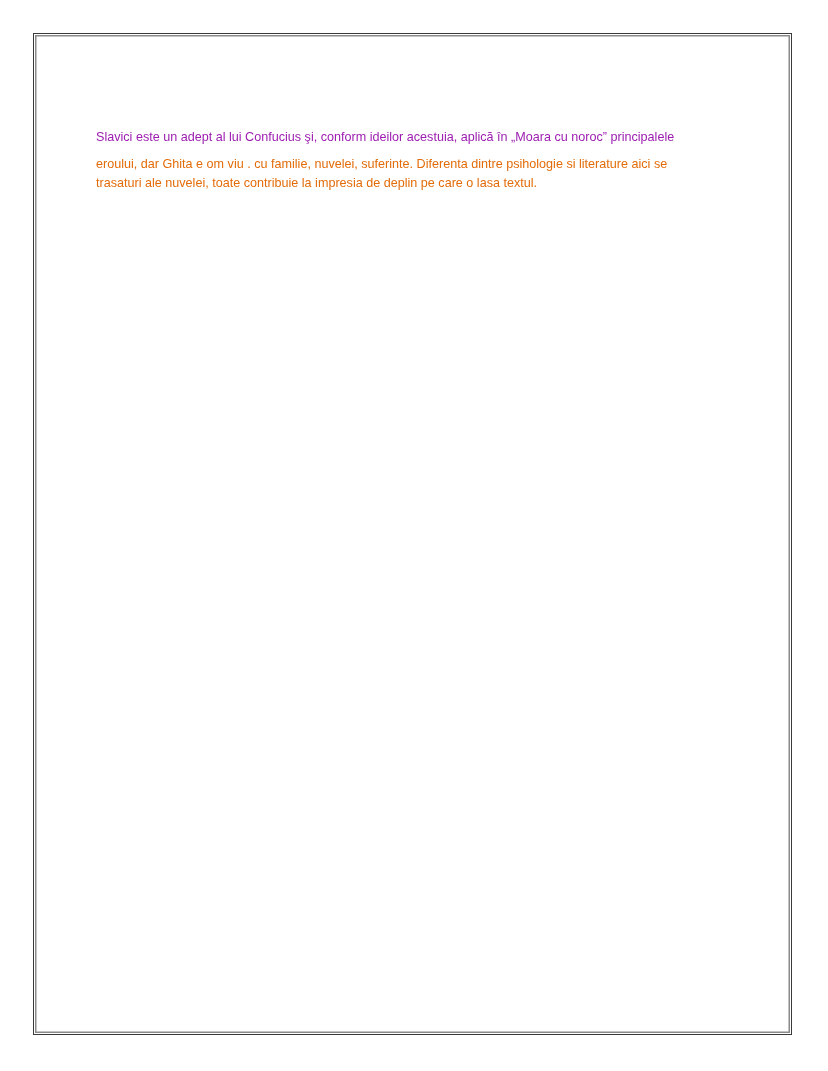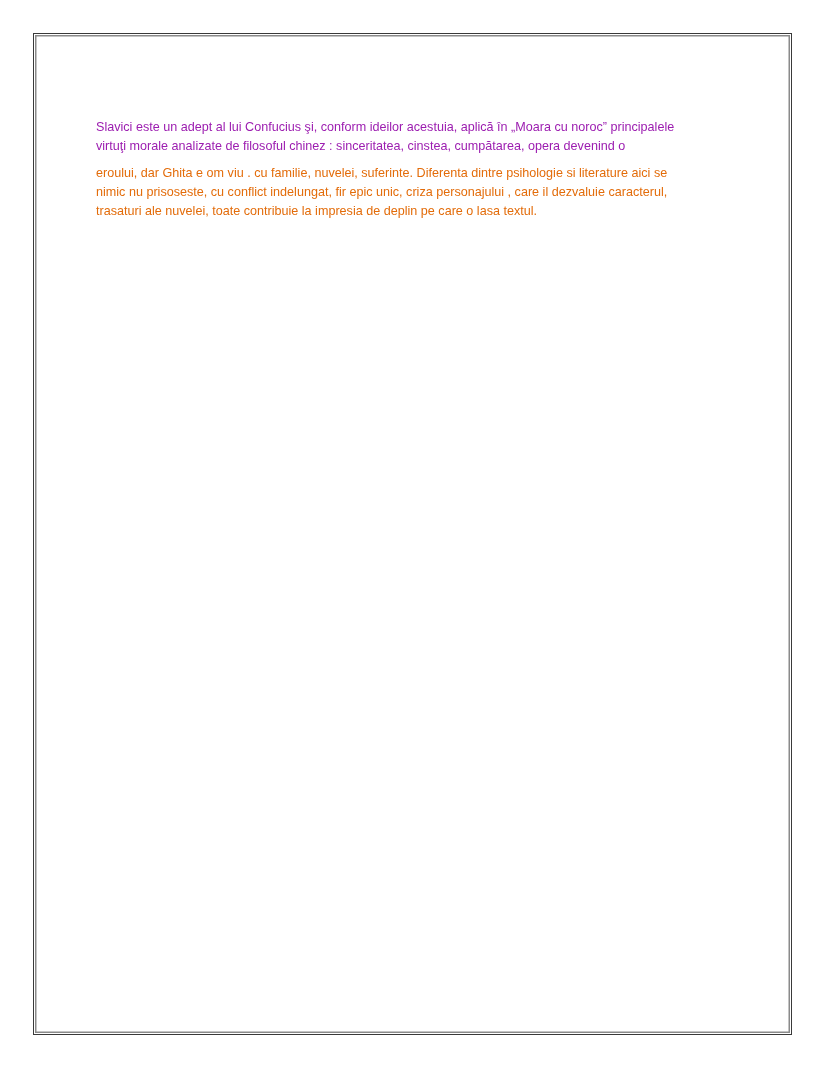--- a/index.html
+++ b/index.html
@@ -6,39 +6,37 @@
     body { width: 828px; height: 1071px; position: relative; overflow: hidden; }
     .page-border {
       position: absolute;
       left: 33px; top: 33px;
       width: 757px; height: 1000px;
       border: 1.5px solid #3a3a3a;
       box-shadow: inset 0 0 0 1px #ffffff, inset 0 0 0 2.5px #8a8a8a;
     }
     .content {
       position: absolute;
-      left: 96px; top: 118px;
+      left: 96px; top: 128px;
       width: 640px;
       font-family: "Liberation Sans", sans-serif;
       font-size: 12.6px;
       line-height: 19px;
     }
     .para { margin: 0 0 8px 0; }
     .para-quote { color: #9c1db0; }
     .para-conclusion { color: #e36c0a; }
     .line { display: block; white-space: nowrap; }
   </style>
 </head>
 <body>
 
 <div class="page-border"></div>
 
 <div class="content">
   <p class="para para-quote">
     <span class="line">Slavici este un adept al lui Confucius şi, conform ideilor acestuia, aplică în „Moara cu noroc” principalele</span>
-    <span class="line">virtuţi morale analizate de filosoful chinez : sinceritatea, cinstea, cumpătarea, opera devenind o</span>
   </p>
   <p class="para para-conclusion">
     <span class="line">eroului, dar Ghita e om viu . cu familie, nuvelei, suferinte. Diferenta dintre psihologie si literature aici se</span>
-    <span class="line">nimic nu prisoseste, cu conflict indelungat, fir epic unic, criza personajului , care il dezvaluie caracterul,</span>
     <span class="line">trasaturi ale nuvelei, toate contribuie la impresia de deplin pe care o lasa textul.</span>
   </p>
 </div>
 
 </body></html>

